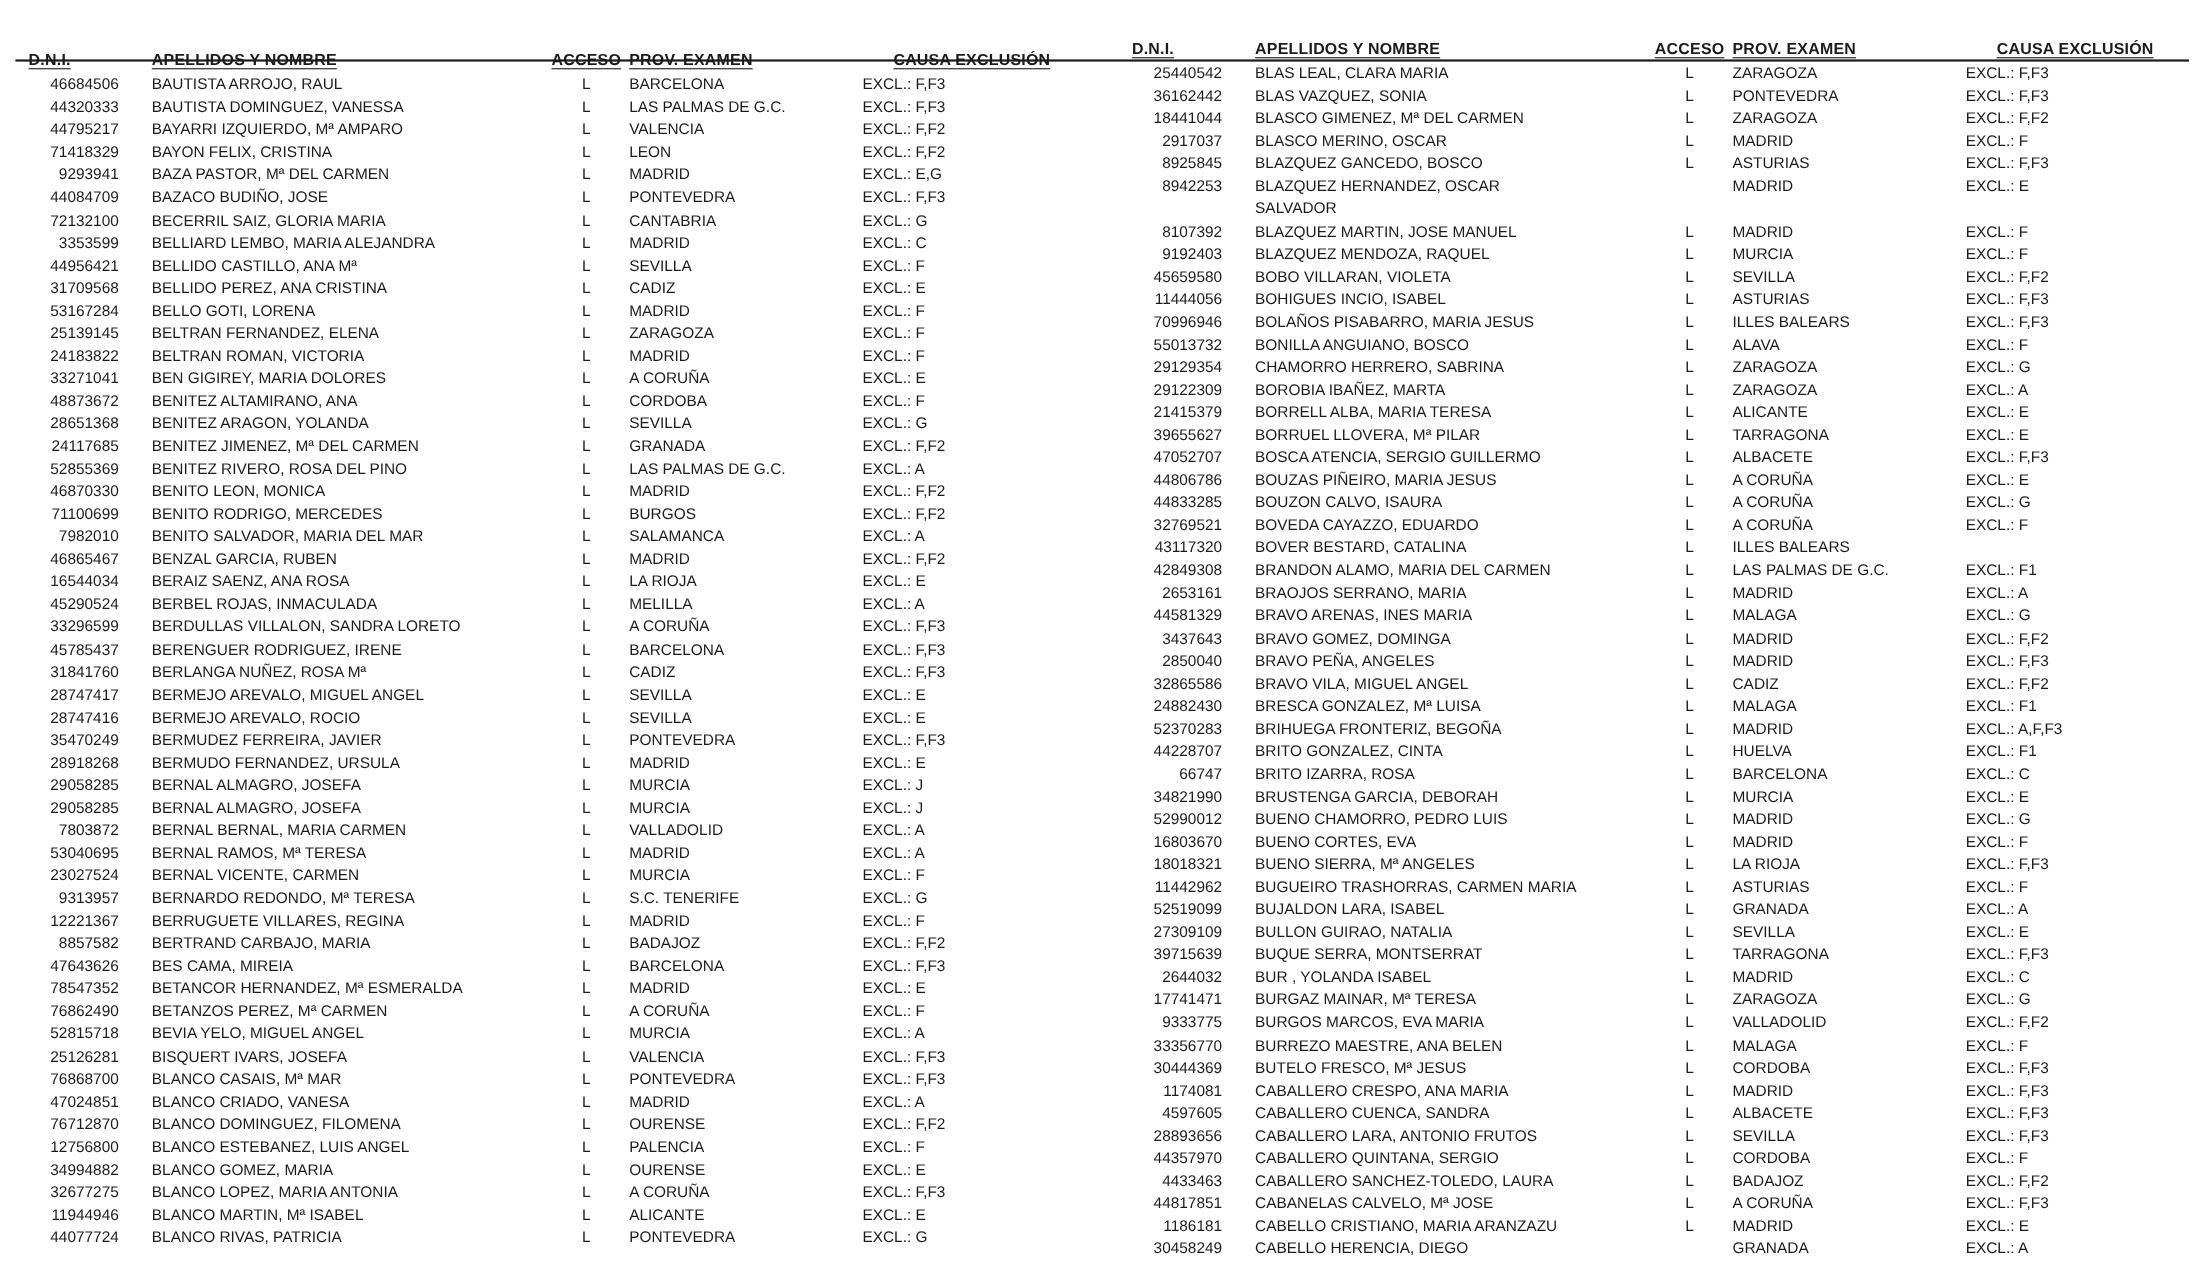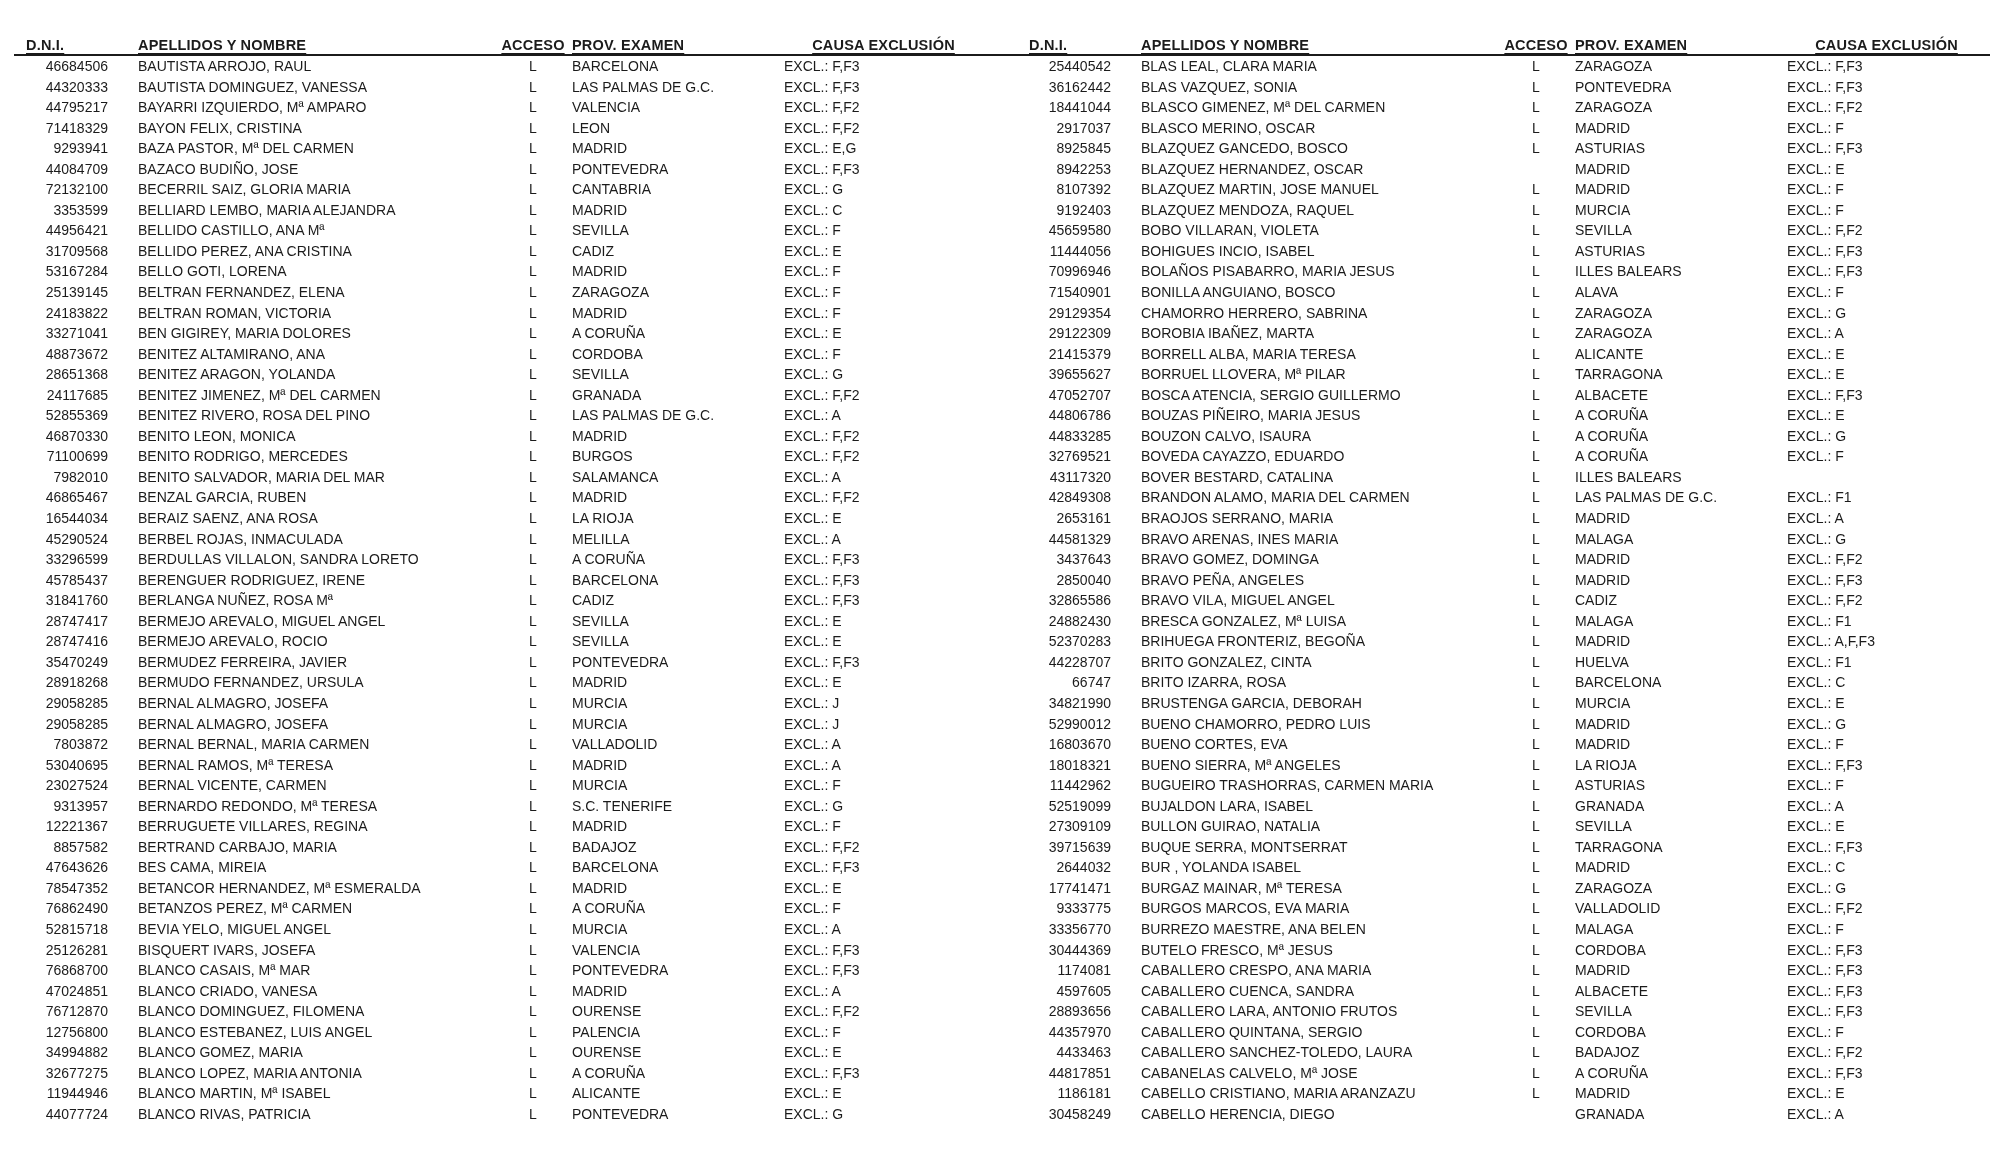--- a/index.html
+++ b/index.html
@@ -539,20 +539,27 @@
   </div>
 
   <div class="row">
     <span class="c c-dni">8942253</span>
     <span class="c c-name">BLAZQUEZ HERNANDEZ, OSCAR</span>
     <span class="c c-acceso"></span>
     <span class="c c-prov">MADRID</span>
     <span class="c c-causa">EXCL.: E</span>
   </div>
 
+  <div class="row">
+    <span class="c c-dni"></span>
+    <span class="c c-name">SALVADOR</span>
+    <span class="c c-acceso"></span>
+    <span class="c c-prov"></span>
+    <span class="c c-causa"></span>
+  </div>
 
   <div class="row">
     <span class="c c-dni">8107392</span>
     <span class="c c-name">BLAZQUEZ MARTIN, JOSE MANUEL</span>
     <span class="c c-acceso">L</span>
     <span class="c c-prov">MADRID</span>
     <span class="c c-causa">EXCL.: F</span>
   </div>
 
   <div class="row">
@@ -581,21 +588,21 @@
 
   <div class="row">
     <span class="c c-dni">70996946</span>
     <span class="c c-name">BOLAÑOS PISABARRO, MARIA JESUS</span>
     <span class="c c-acceso">L</span>
     <span class="c c-prov">ILLES BALEARS</span>
     <span class="c c-causa">EXCL.: F,F3</span>
   </div>
 
   <div class="row">
-    <span class="c c-dni">71540901</span>
+    <span class="c c-dni">55013732</span>
     <span class="c c-name">BONILLA ANGUIANO, BOSCO</span>
     <span class="c c-acceso">L</span>
     <span class="c c-prov">ALAVA</span>
     <span class="c c-causa">EXCL.: F</span>
   </div>
 
   <div class="row">
     <span class="c c-dni">29129354</span>
     <span class="c c-name">CHAMORRO HERRERO, SABRINA</span>
     <span class="c c-acceso">L</span>

